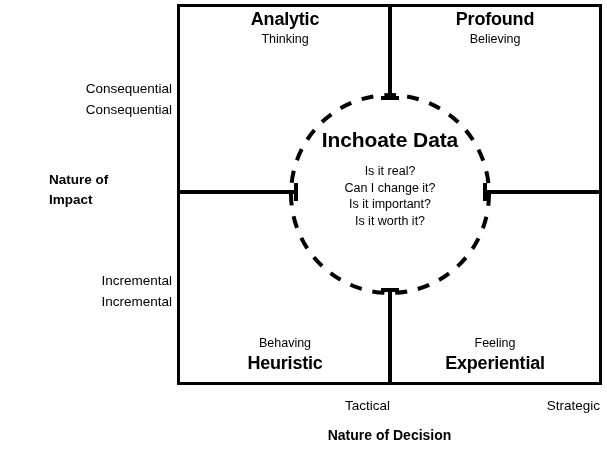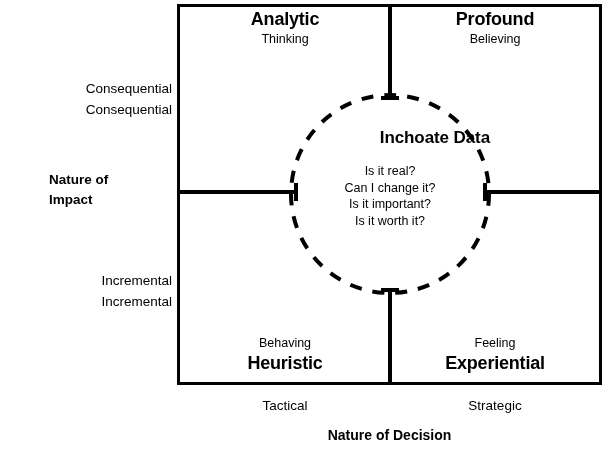--- a/index.html
+++ b/index.html
@@ -59,22 +59,22 @@
     height: 204px;
   }
   .circle-wrap svg { display: block; }
 
   
   .circle-title {
     position: absolute;
     left: 290px;
     top: 128px;
     width: 200px;
-    text-align: right;
-    font-size: 17px;
+    text-align: center;
+    font-size: 21px;
     font-weight: bold;
     letter-spacing: -0.1px;
   }
   .circle-questions {
     position: absolute;
     left: 290px;
     top: 163px;
     width: 200px;
     text-align: center;
     font-size: 12.5px;
@@ -131,21 +131,21 @@
     font-weight: bold;
     line-height: 20px;
     margin-left: 44px;
   }
 
   
   .x-tick {
     position: absolute;
     top: 398px;
     width: 210px;
-    text-align: center;
+    text-align: right;
     font-size: 13.5px;
   }
   .x-tick-left  { left: 180px; }
   .x-tick-right { left: 390px; }
   .x-axis-title {
     position: absolute;
     left: 177px;
     top: 427px;
     width: 425px;
     text-align: center;

